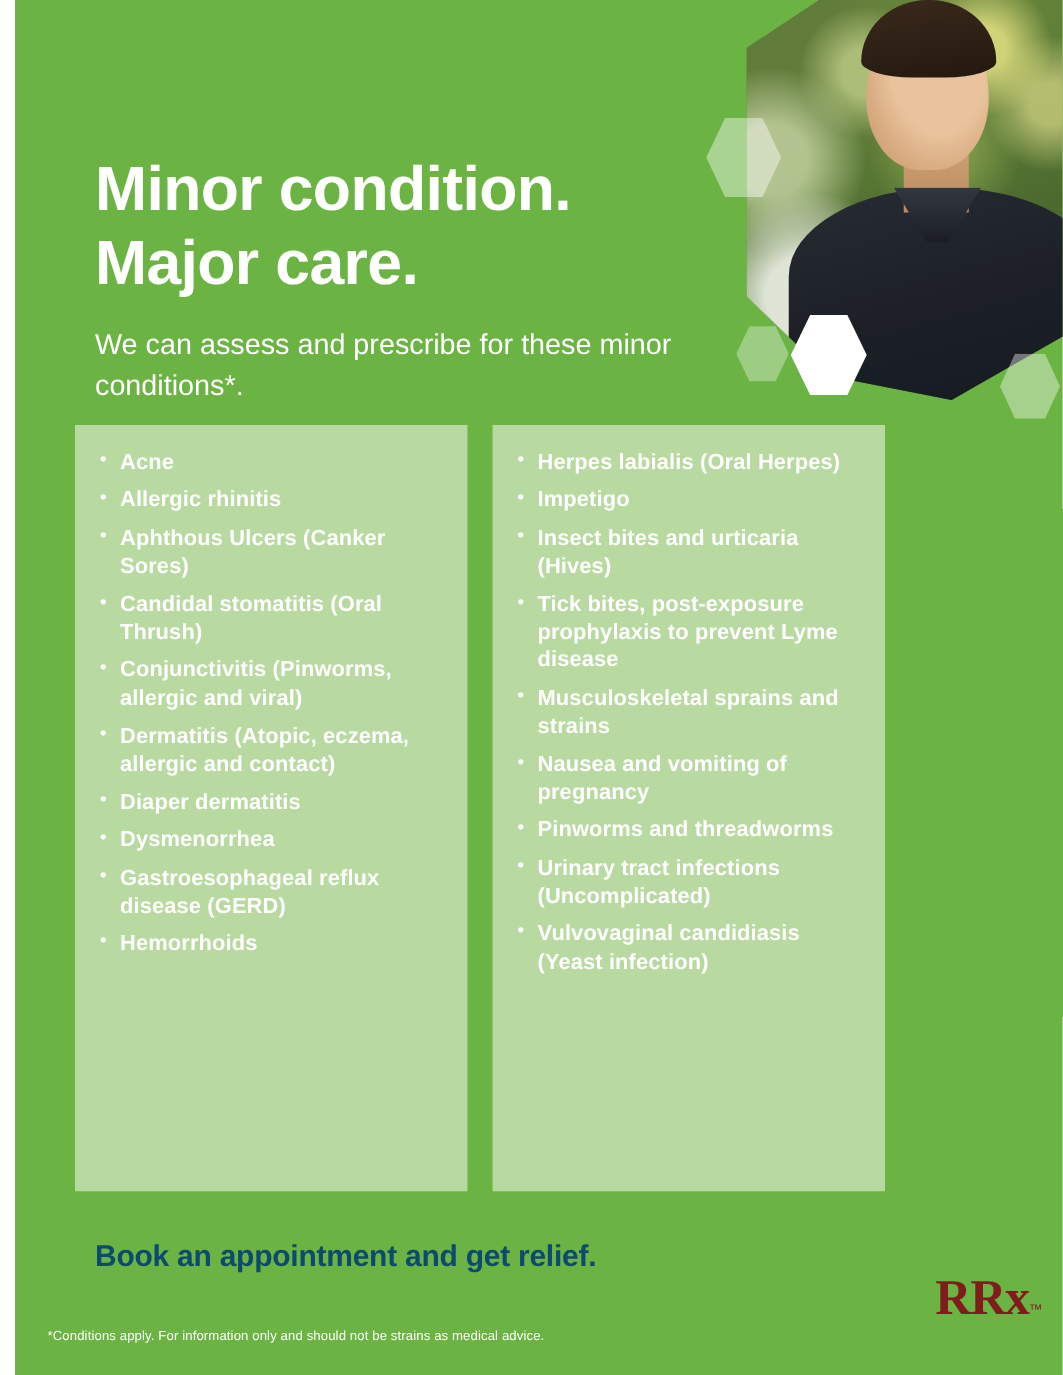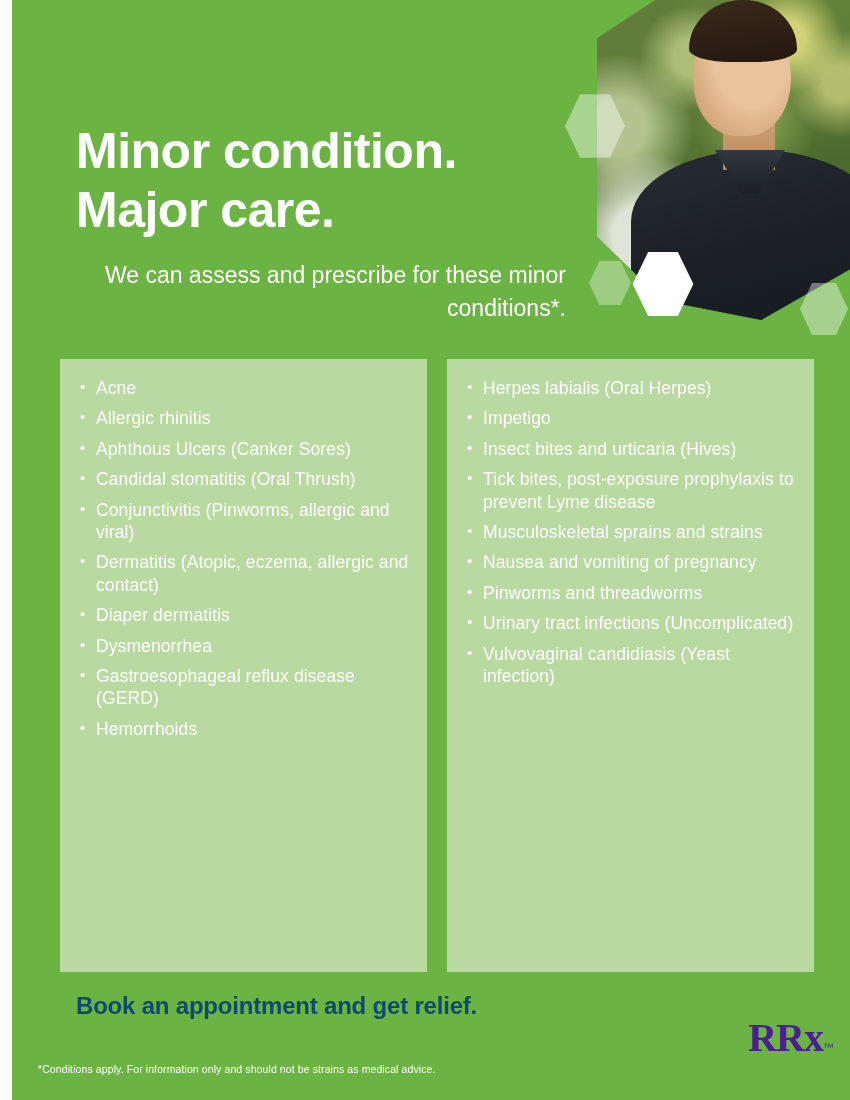--- a/index.html
+++ b/index.html
@@ -126,32 +126,32 @@
 
   .subhead {
     position: absolute;
     left: 64px;
     top: 236px;
     width: 490px;
     color: #ffffff;
     font-size: 23px;
     font-weight: normal;
     line-height: 1.42;
-    text-align: right;
   }
 
   
   .cards {
     position: absolute;
     left: 48px;
-    top: 359px;
-    width: 754px;
+    top: 340px;
+    width: 648px;
     height: 613px;
     display: flex;
     gap: 20px;
+    font-weight: bold;
   }
   .card {
     background: #B8D9A0;
     padding: 18px 16px 16px 16px;
     box-sizing: border-box;
   }
   .card-left  { width: 367px; }
   .card-right { width: 367px; }
 
   .cond-list {
@@ -183,21 +183,21 @@
     top: 992px;
     color: #0c4a6e;
     font-size: 24px;
     font-weight: bold;
     letter-spacing: -0.2px;
   }
   .logo {
     position: absolute;
     right: 28px;
     top: 1018px;
-    color: #4c1d95;
+    color: #7f1d1d;
     font-family: "Liberation Serif", serif;
     font-size: 40px;
     font-weight: bold;
     letter-spacing: -1px;
     line-height: 1;
   }
   .logo .tm {
     font-family: "Liberation Sans", sans-serif;
     font-size: 11px;
     font-weight: normal;

